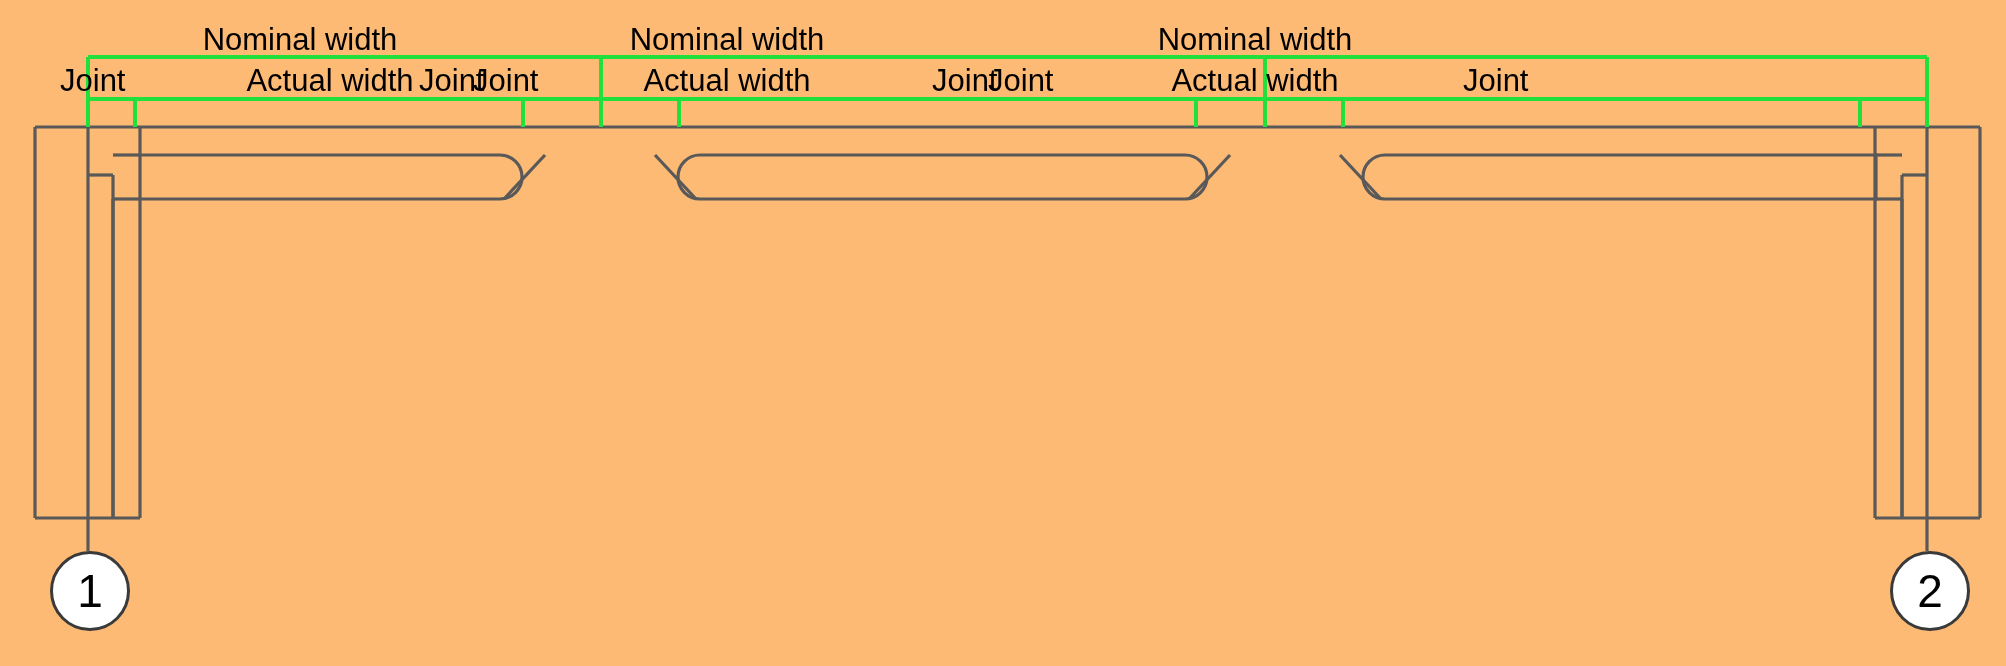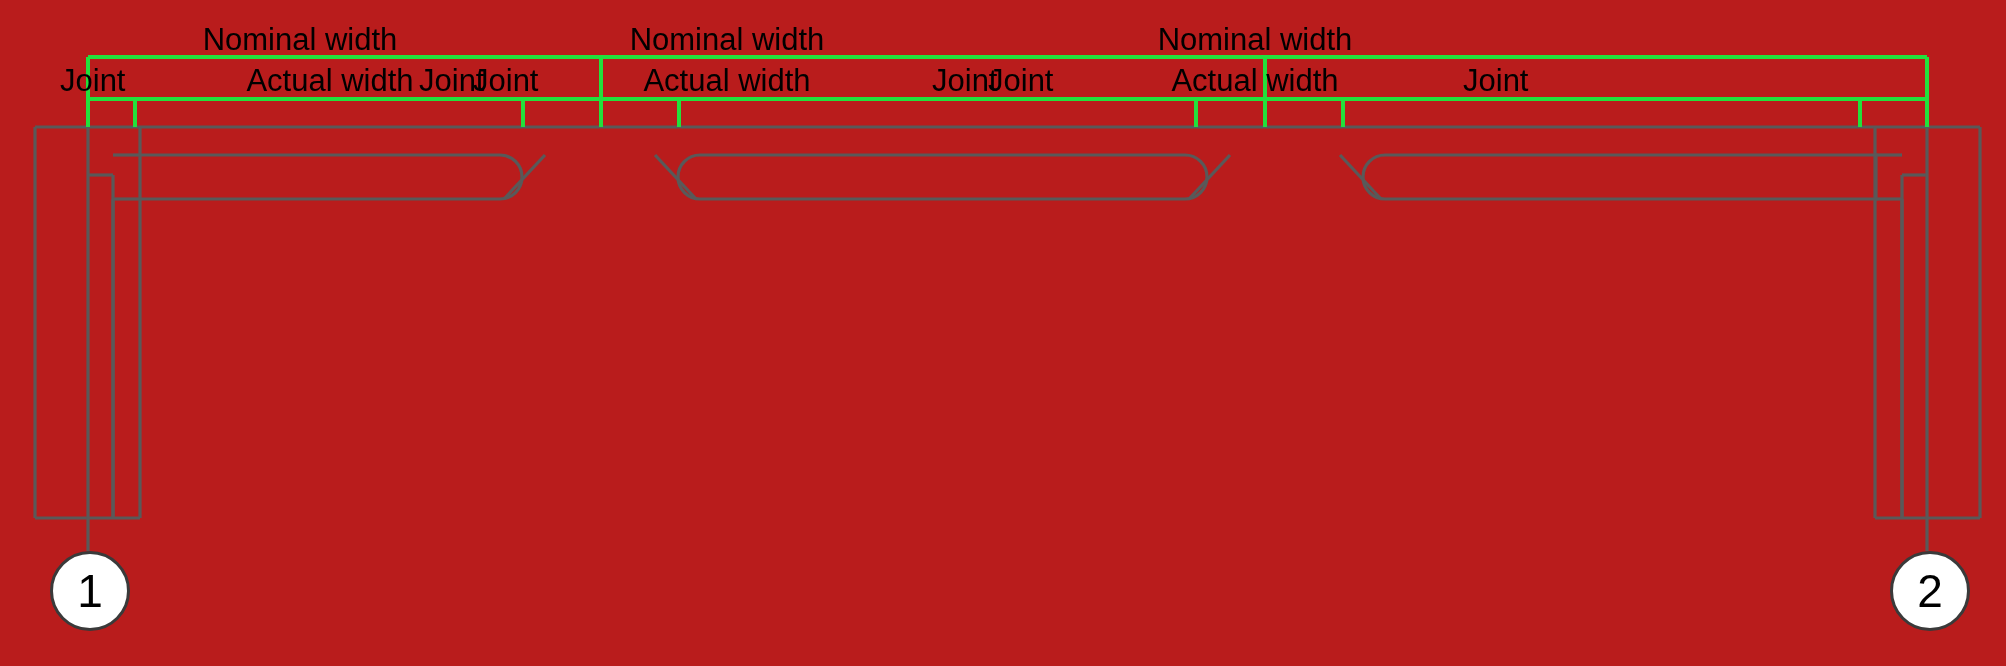--- a/index.html
+++ b/index.html
@@ -1,18 +1,18 @@
 <!DOCTYPE html>
 <html><head>
 <meta charset="utf-8">
 <style>
   html,body{margin:0;padding:0;background:#ffffff;}
   body{width:2006px;height:666px;overflow:hidden;
        font-family:"Liberation Sans",sans-serif;}
-  #stage{position:relative;width:2006px;height:666px;background:#b91c1c;}
+  #stage{position:relative;width:2006px;height:666px;background:#fdba74;}
   #stage svg{position:absolute;left:0;top:0;}
   .lbl{position:absolute;color:#000;font-size:31px;line-height:31px;
        white-space:nowrap;font-family:"Liberation Sans",sans-serif;}
   .lbl.ctr{transform:translateX(-50%);}
   .bub{position:absolute;width:74px;height:74px;border:3px solid #3a3a3a;
        border-radius:50%;background:#fff;display:flex;align-items:center;
        justify-content:center;font-size:46px;color:#000;
        font-family:"Liberation Sans",sans-serif;}
 </style>
 </head>

